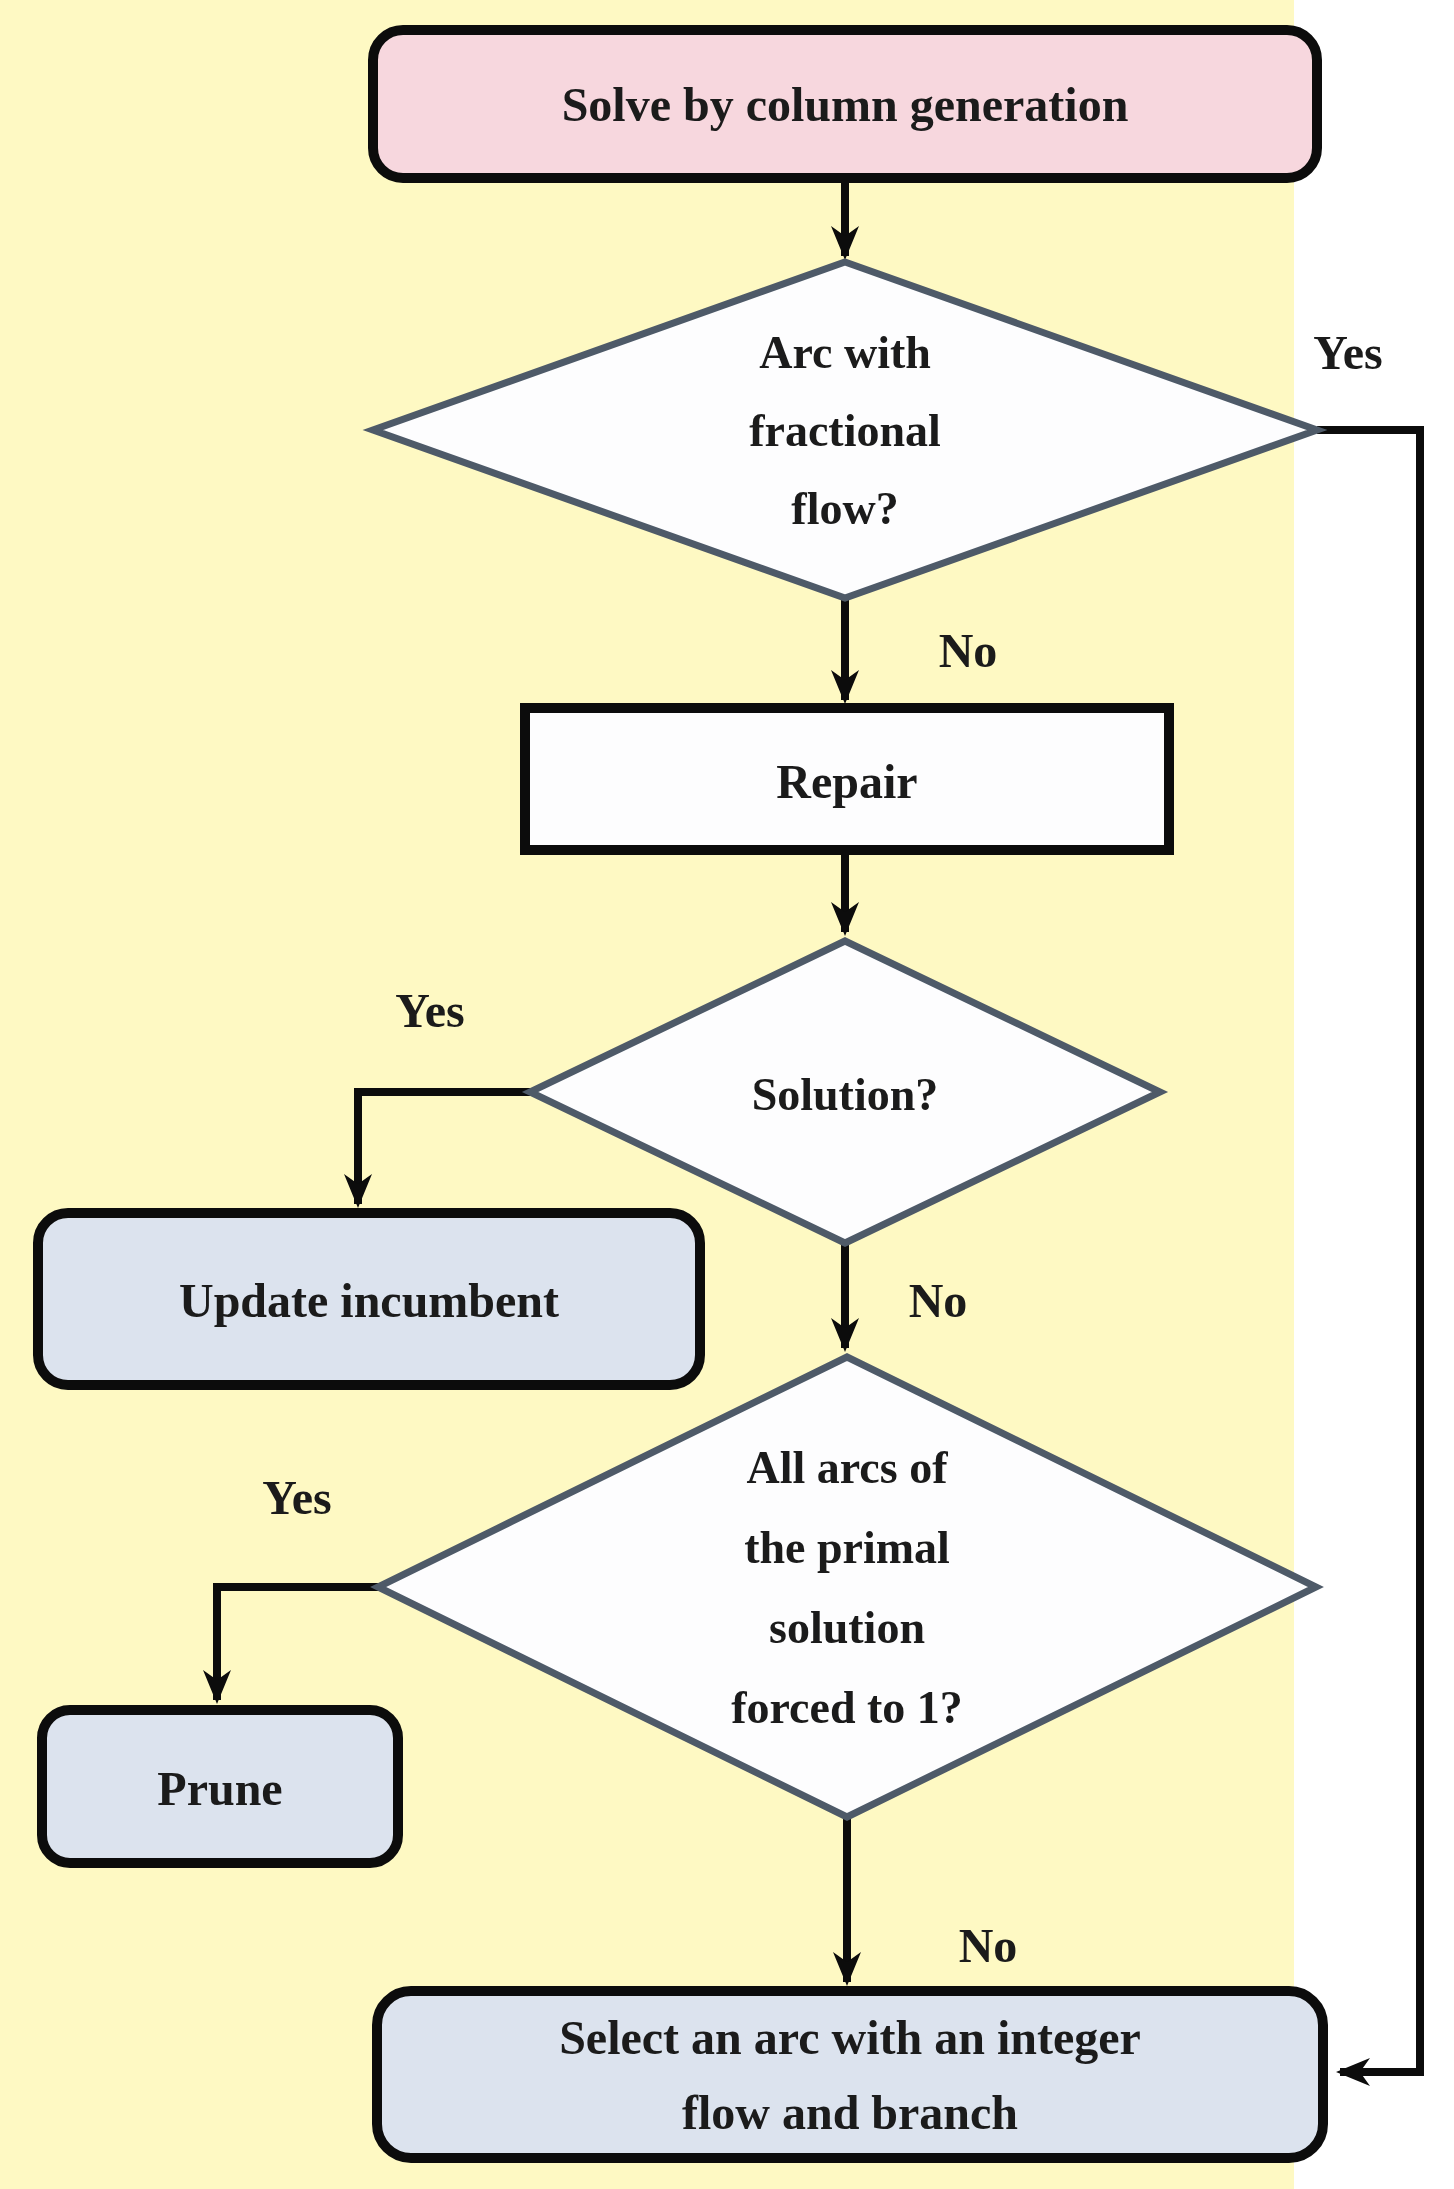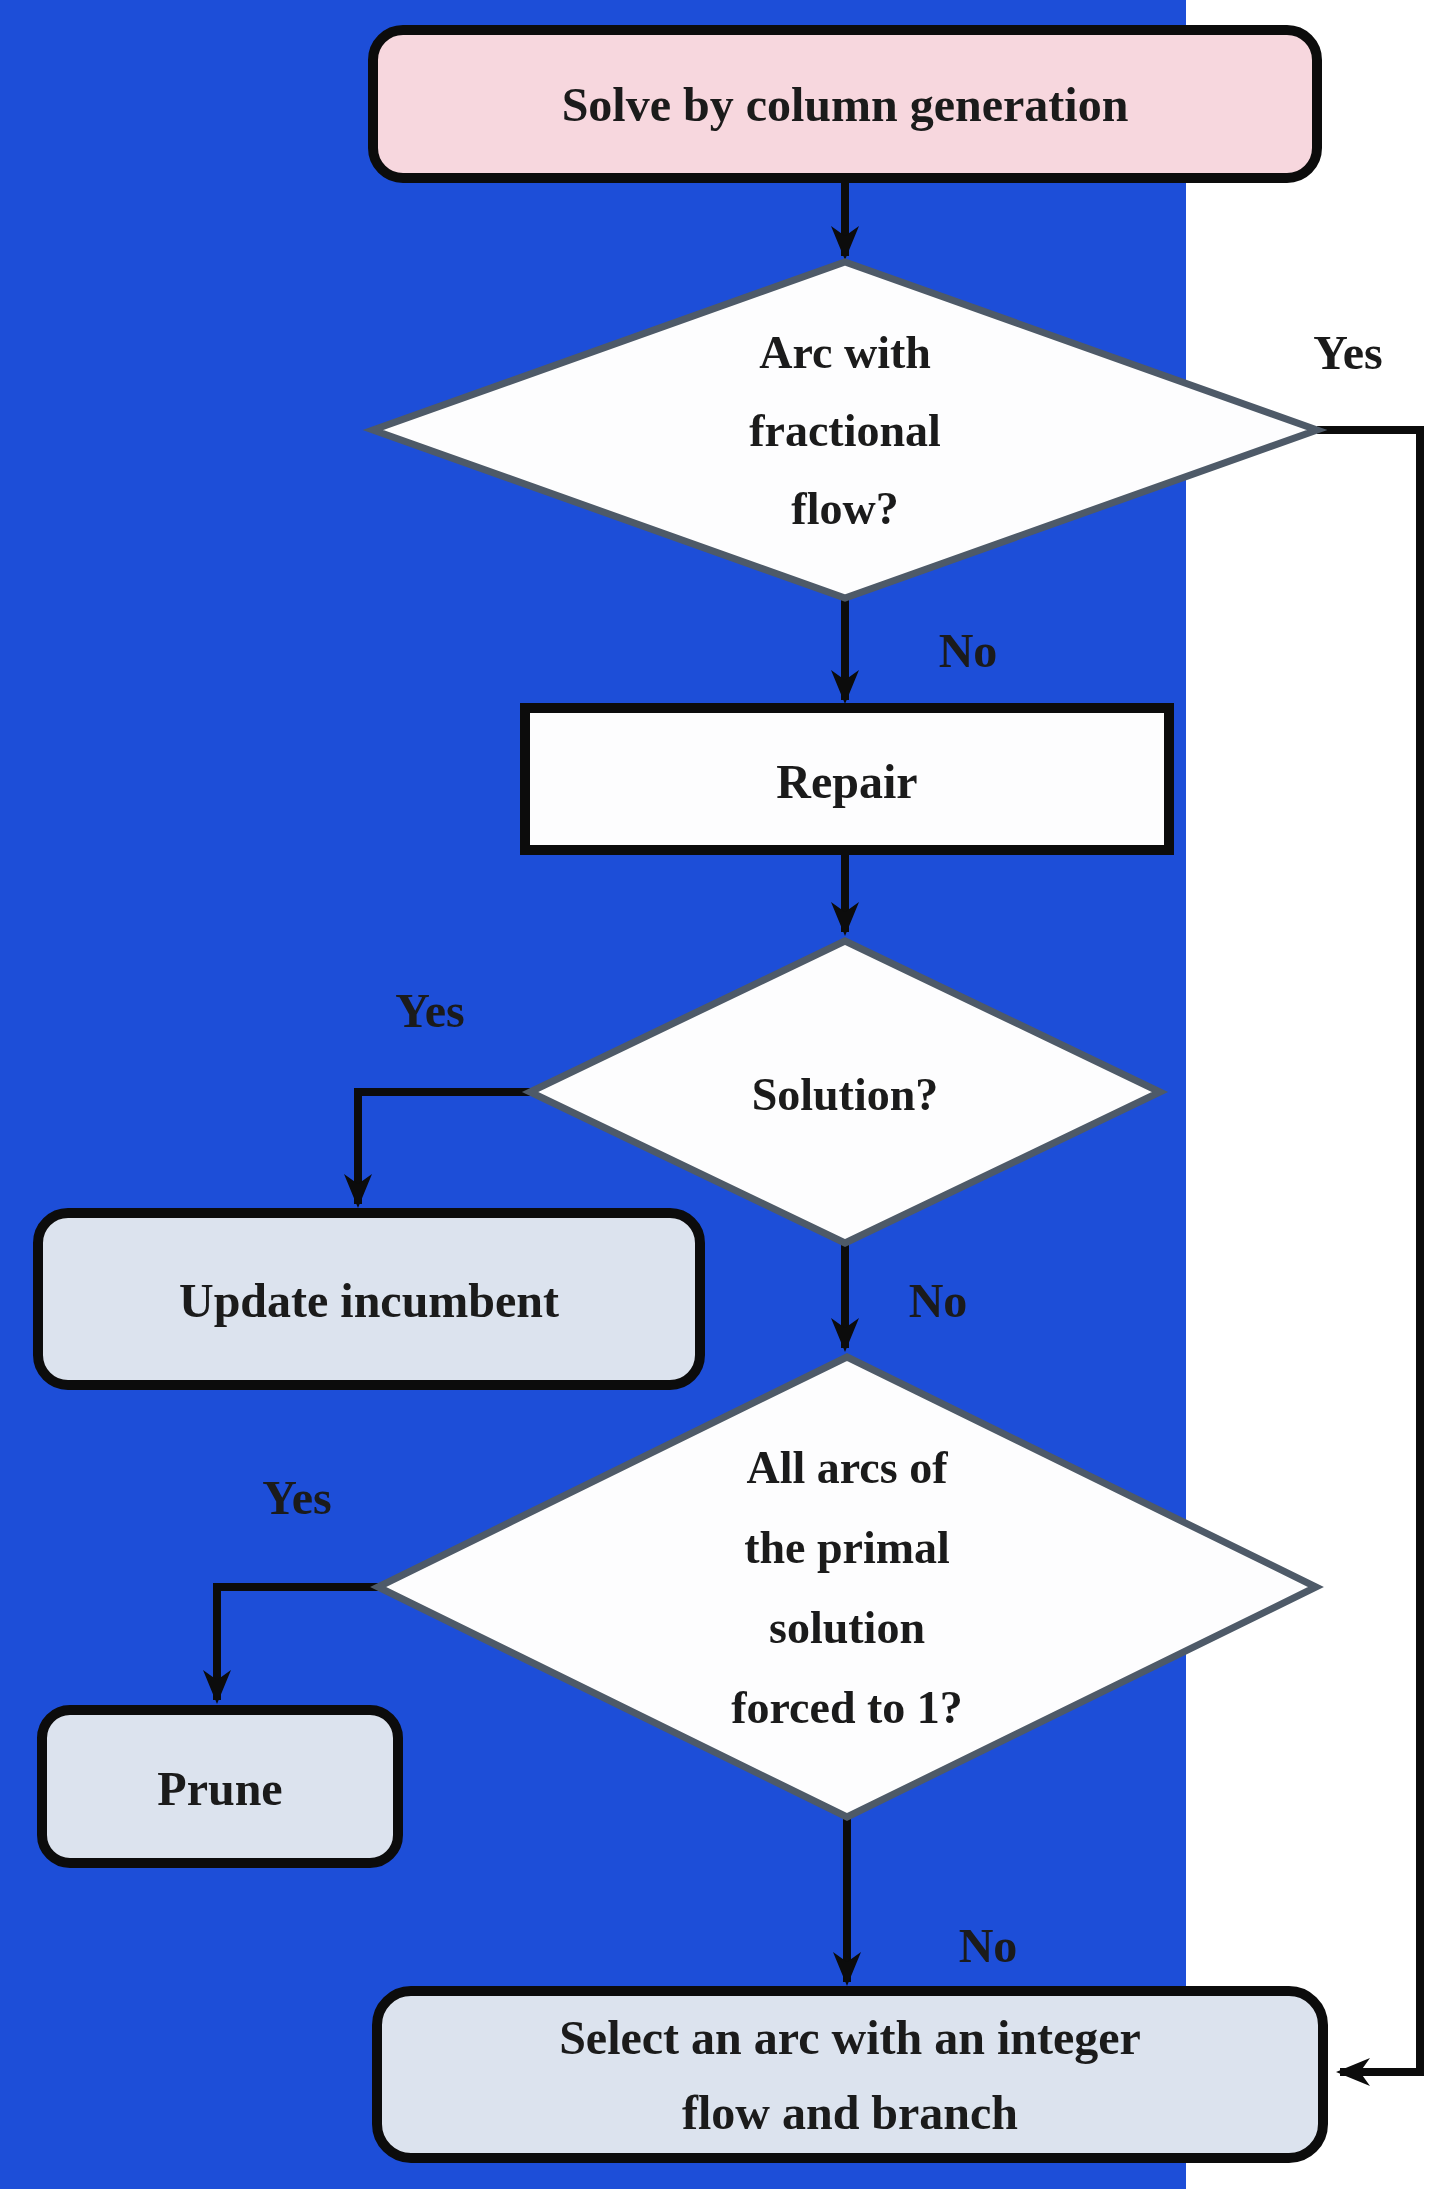--- a/index.html
+++ b/index.html
@@ -1,23 +1,23 @@
 <!DOCTYPE html>
 <html><head>
 <meta charset="utf-8">
 <style>
   html, body {
     margin: 0;
     padding: 0;
     background: #ffffff;
   }
   .page {
-    width: 1186px;
+    width: 1294px;
     height: 2189px;
-    background: #1d4ed8;
+    background: #fef9c3;
     position: relative;
     font-family: "Liberation Serif", "DejaVu Serif", serif;
   }
   svg { display: block; }
   .node-label, .edge-label {
     font-family: "Liberation Serif", "DejaVu Serif", serif;
     font-weight: bold;
     fill: #1b1b1b;
   }
   .edge-label { font-size: 48px; }

